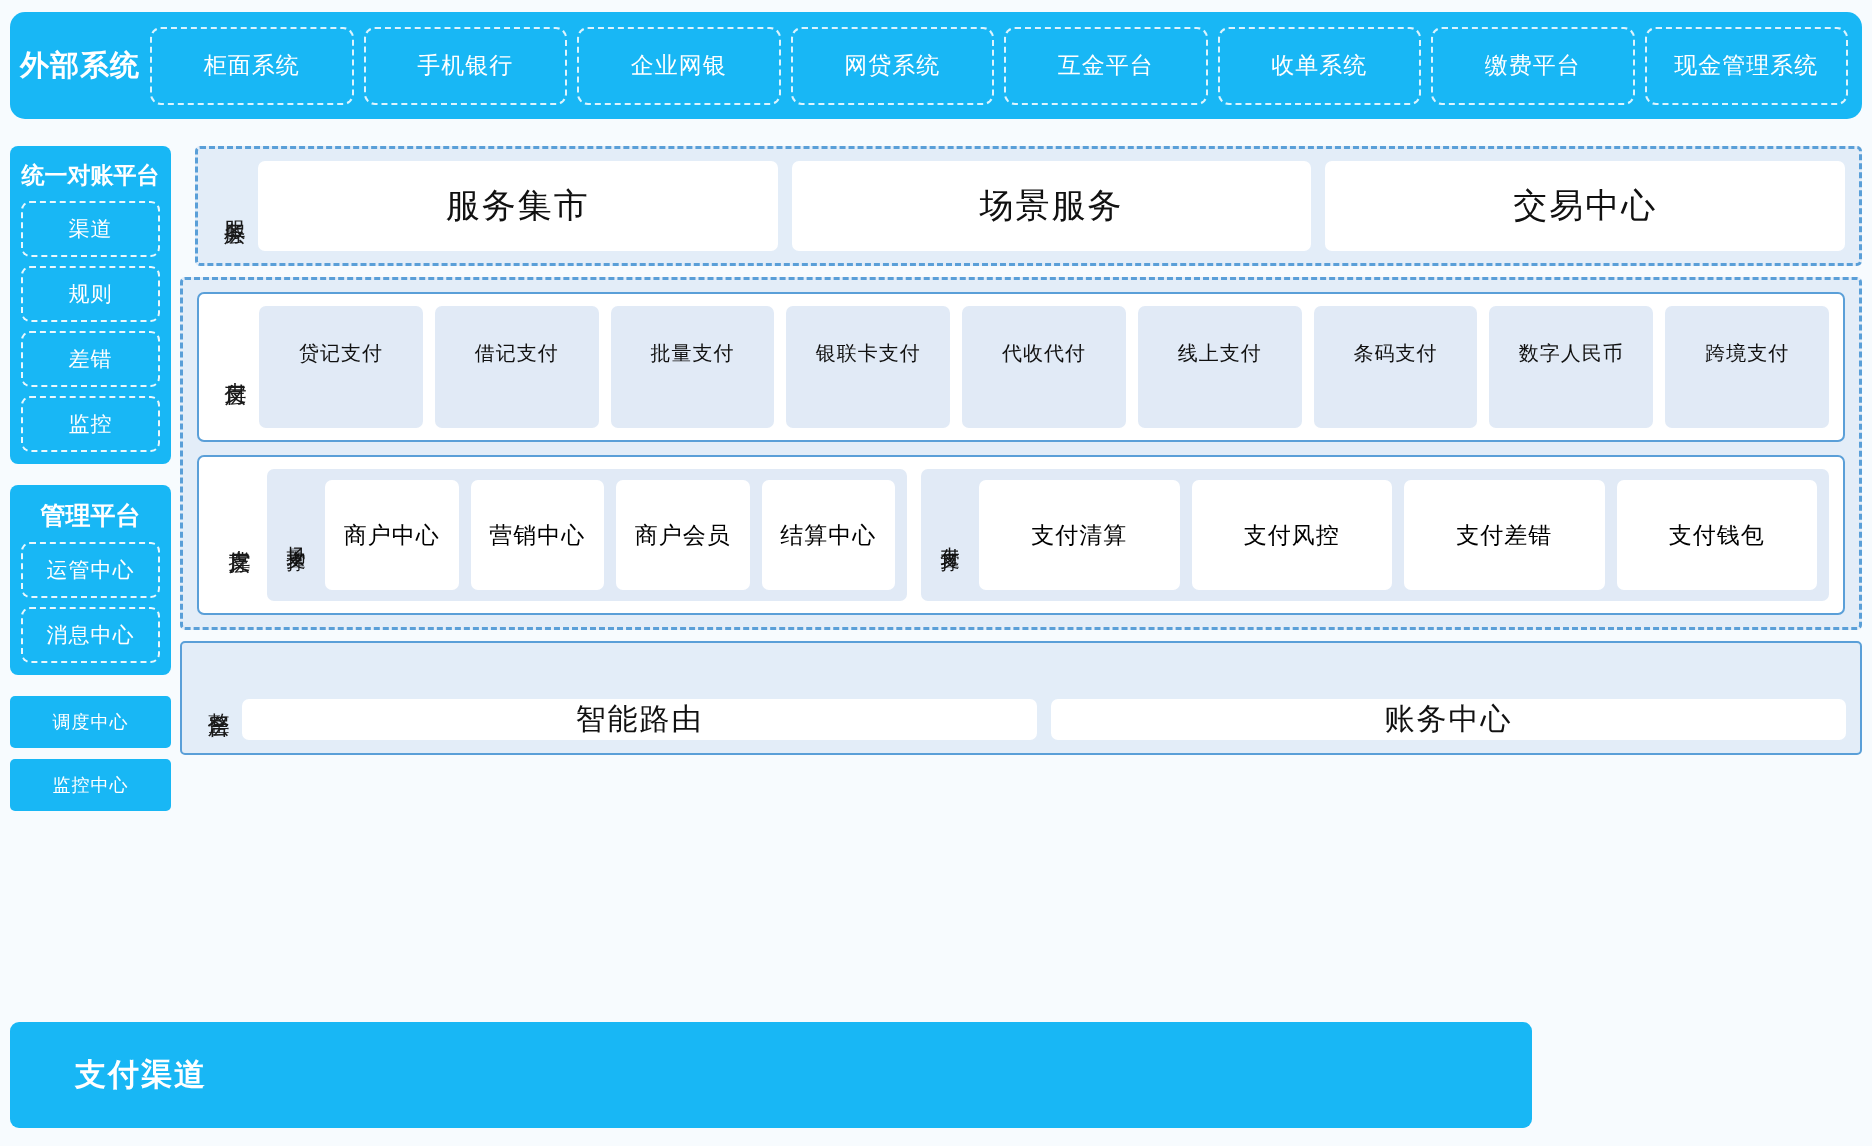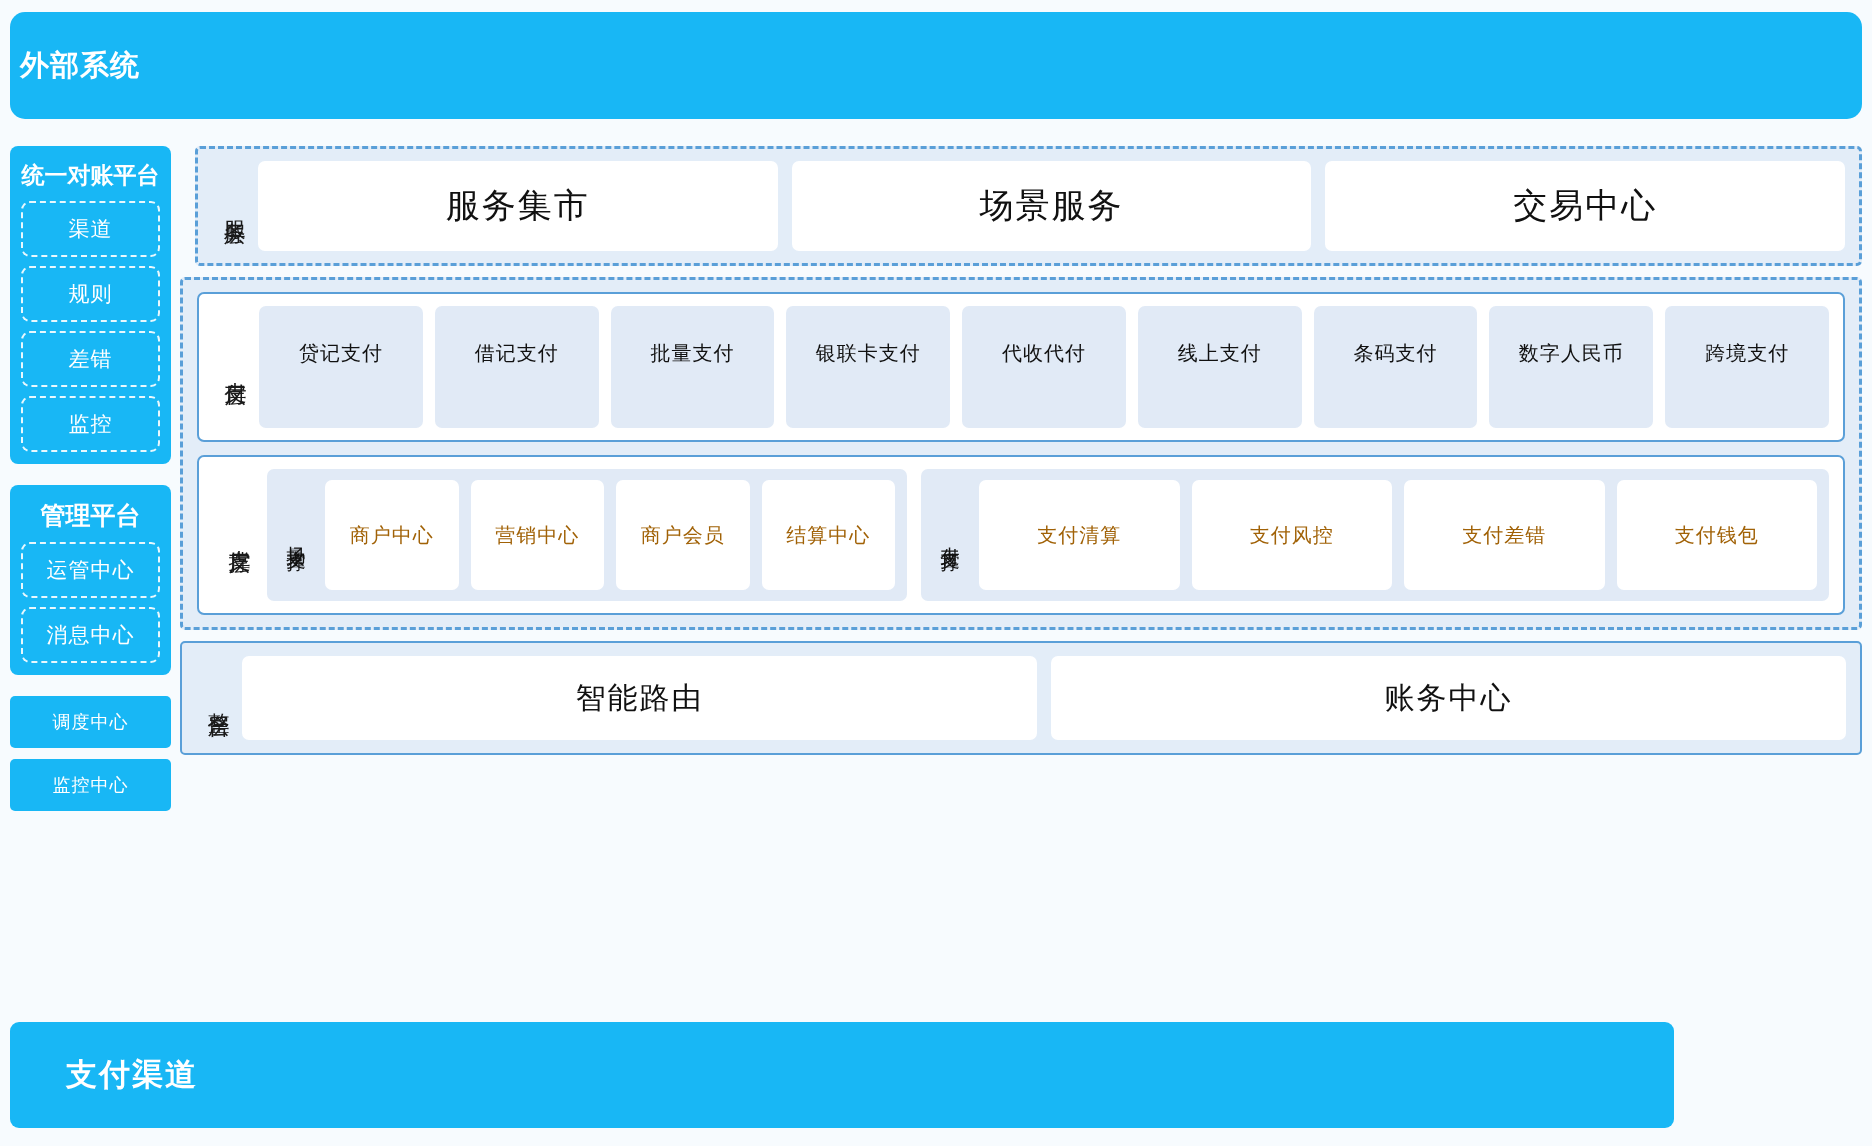--- a/index.html
+++ b/index.html
@@ -224,53 +224,54 @@
     gap: 12px;
     height: 110px;
   }
   .sub-group .gcell {
     flex: 1;
     background: #ffffff;
     border-radius: 7px;
     display: flex;
     align-items: center;
     justify-content: center;
-    font-size: 20px;
-    color: #a16207;
+    font-size: 23px;
+    color: #000000;
     letter-spacing: 1px;
   }
   #group-scene { flex: 0 0 640px; }
   #group-pay   { flex: 1; }
 
   
   #integration-layer {
     margin-top: 11px;
     border: 2px solid #5a9fd8;
     background: #e3edf8;
     border-radius: 5px;
     padding: 13px 14px;
   }
   #integration-layer .cards {
     flex: 1;
     display: flex;
     gap: 14px;
     height: 84px;
+    align-items: flex-end;
   }
   #integration-layer .white-card { flex: 1; font-size: 30px; }
 
   
   #channel-bar {
     position: absolute;
     left: 10px; top: 1022px;
-    width: 1664px; height: 106px;
+    width: 1522px; height: 106px;
     background: #18b7f5;
     border-radius: 9px;
     display: flex;
     align-items: center;
-    padding: 0 18px 0 7px;
+    padding: 0 18px 0 16px;
   }
   #channel-bar .bar-title {
     flex: 0 0 230px;
     color: #fff;
     font-size: 31px;
     font-weight: bold;
     text-align: center;
     letter-spacing: 2px;
   }
   #channel-bar .chip-row {
@@ -291,20 +292,30 @@
     letter-spacing: 1px;
   }
 </style>
 </head>
 <body>
 
 <div id="page">
 
   <div id="external-bar">
     <div class="bar-title">外部系统</div>
+    <div class="chip-row">
+      <div class="chip">柜面系统</div>
+      <div class="chip">手机银行</div>
+      <div class="chip">企业网银</div>
+      <div class="chip">网贷系统</div>
+      <div class="chip">互金平台</div>
+      <div class="chip">收单系统</div>
+      <div class="chip">缴费平台</div>
+      <div class="chip">现金管理系统</div>
+    </div>
   </div>
 
   <div id="left-col">
 
     <div class="left-panel">
       <div class="panel-title tight">统一对账平台</div>
       <div class="sub-chip">渠道</div>
       <div class="sub-chip">规则</div>
       <div class="sub-chip">差错</div>
       <div class="sub-chip">监控</div>

